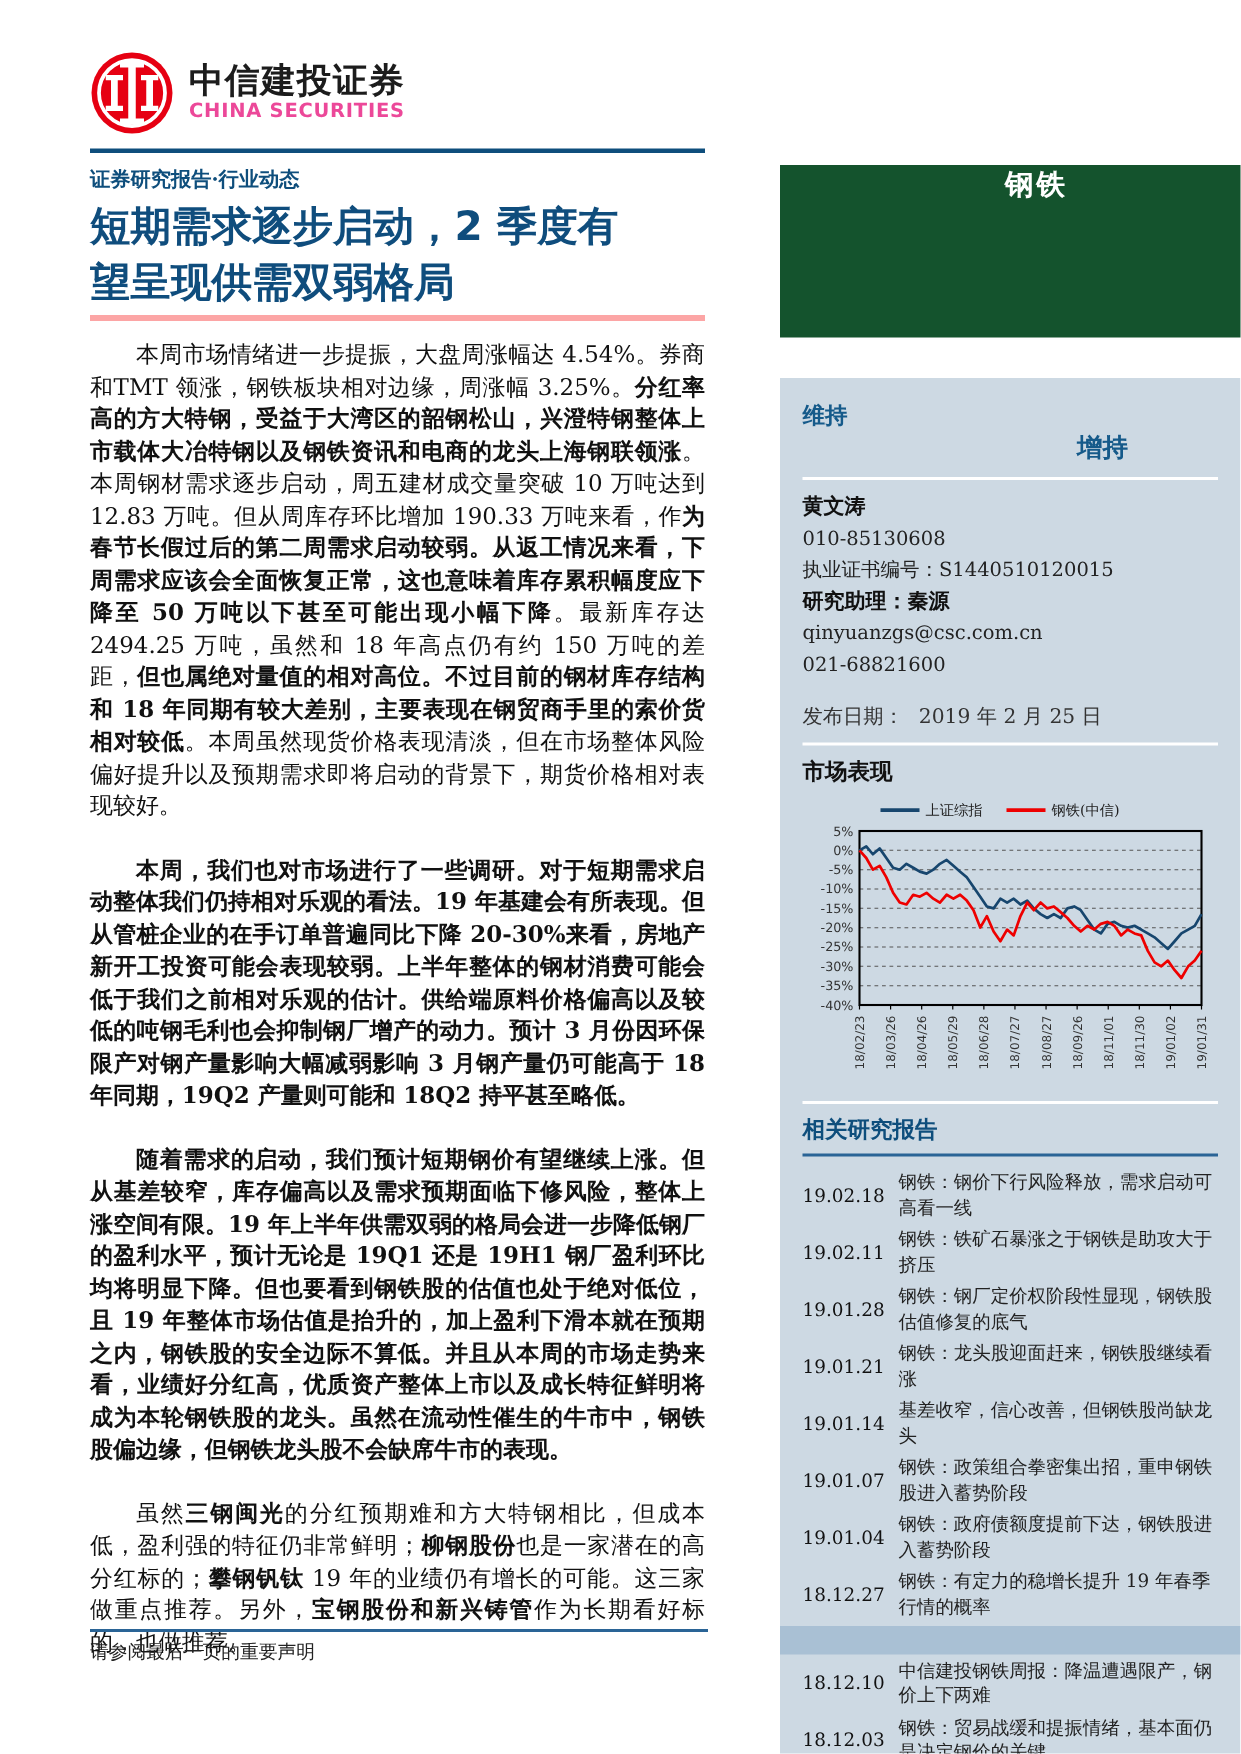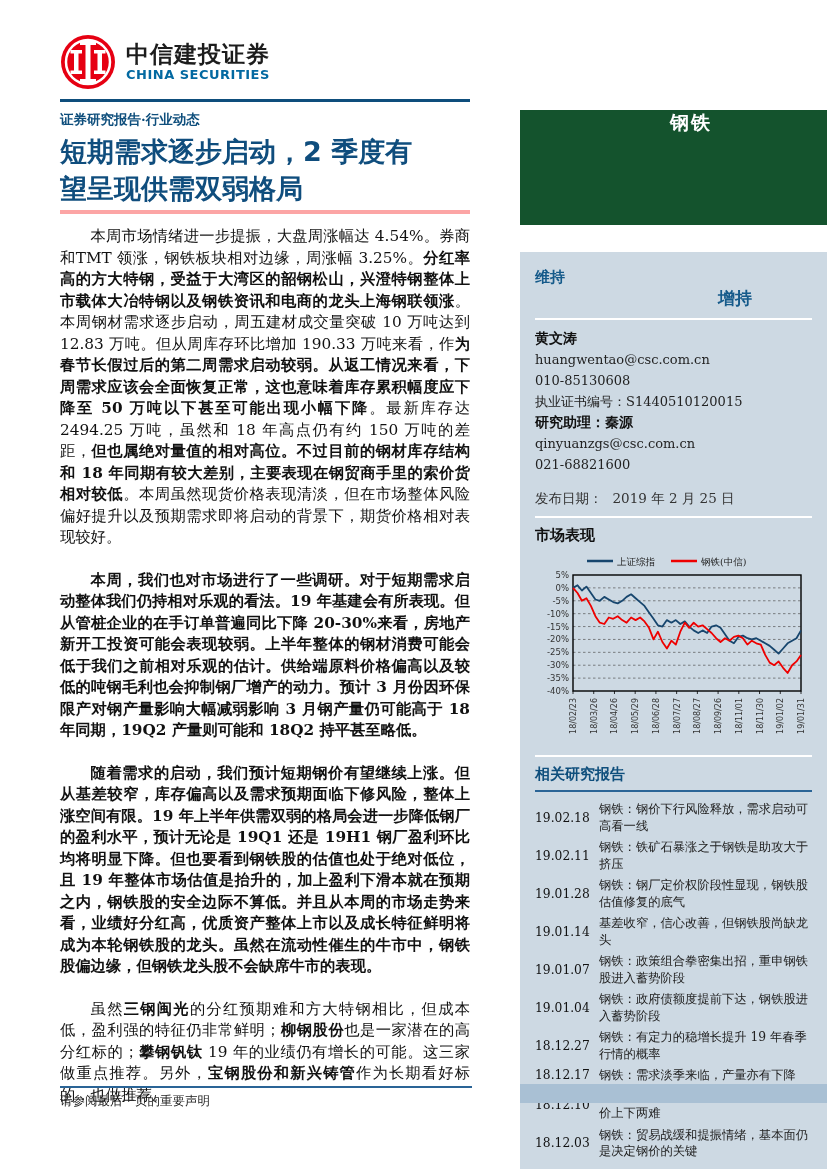--- a/index.html
+++ b/index.html
@@ -3,21 +3,21 @@
 <meta charset="utf-8">
 <style>
   html,body{margin:0;padding:0;}
   body{width:827px;height:1169px;position:relative;background:#ffffff;
        font-family:"DejaVu Serif",serif;color:#111;overflow:hidden;}
   .main-col{position:absolute;left:60px;top:34px;width:410px;}
   .logo-row{display:flex;align-items:center;gap:10px;}
   .logo-text .logo-cn{font-family:"DejaVu Sans",sans-serif;font-weight:bold;
        font-size:23px;color:#1c1c1c;letter-spacing:1px;line-height:26px;}
   .logo-text .logo-en{font-family:"DejaVu Sans",sans-serif;font-weight:bold;
-       font-size:13px;color:#0369a1;letter-spacing:.5px;line-height:16px;}
+       font-size:13px;color:#ec4899;letter-spacing:.5px;line-height:16px;}
   .header-rule{height:3px;background:#0e4e7c;margin-top:9px;}
   .report-category{color:#0e4e7c;font-weight:bold;font-size:13.5px;margin-top:9px;}
   .report-title{color:#0f4d7d;font-family:"DejaVu Sans",sans-serif;font-weight:bold;
        font-size:27px;line-height:37px;margin:4px 0 0 0;
        border-bottom:4px solid #fca5a5;padding-bottom:3px;}
   #body-paragraphs{margin-top:12px;}
   .body-p{font-size:15.3px;line-height:21.5px;text-align:justify;
        margin:0 0 21px 0;text-indent:2em;}
   .body-p .b{font-weight:bold;}
   .main-footer{position:absolute;left:60px;top:1086px;width:412px;}
@@ -93,21 +93,20 @@
 </div>
 
 <aside class="sidebar-box">
   <div class="rating-row">
     <span class="rating-action">维持</span>
     <span class="rating-value">增持</span>
   </div>
   <div class="white-rule"></div>
   <div class="analyst-block">
     <div class="analyst-name">黄文涛</div>
-    <div class="analyst-line">huangwentao@csc.com.cn</div>
     <div class="analyst-line">010-85130608</div>
     <div class="analyst-line">执业证书编号：S1440510120015</div>
     <div class="analyst-name">研究助理：秦源</div>
     <div class="analyst-line">qinyuanzgs@csc.com.cn</div>
     <div class="analyst-line">021-68821600</div>
   </div>
   <div class="publish-row">
     <span class="pub-label">发布日期：</span><span>2019 年 2 月 25 日</span>
   </div>
   <div class="white-rule"></div>
@@ -173,20 +172,24 @@
       </div>
       <div class="report-row">
         <div class="report-date">19.02.11</div>
         <div class="report-title-text">钢铁：铁矿石暴涨之于钢铁是助攻大于挤压</div>
       </div>
       <div class="report-row">
         <div class="report-date">19.01.28</div>
         <div class="report-title-text">钢铁：钢厂定价权阶段性显现，钢铁股估值修复的底气</div>
       </div>
       <div class="report-row">
+        <div class="report-date">19.01.21</div>
+        <div class="report-title-text">钢铁：龙头股迎面赶来，钢铁股继续看涨</div>
+      </div>
+      <div class="report-row">
         <div class="report-date">19.01.14</div>
         <div class="report-title-text">基差收窄，信心改善，但钢铁股尚缺龙头</div>
       </div>
       <div class="report-row">
         <div class="report-date">19.01.07</div>
         <div class="report-title-text">钢铁：政策组合拳密集出招，重申钢铁股进入蓄势阶段</div>
       </div>
       <div class="report-row">
         <div class="report-date">19.01.04</div>
         <div class="report-title-text">钢铁：政府债额度提前下达，钢铁股进入蓄势阶段</div>

